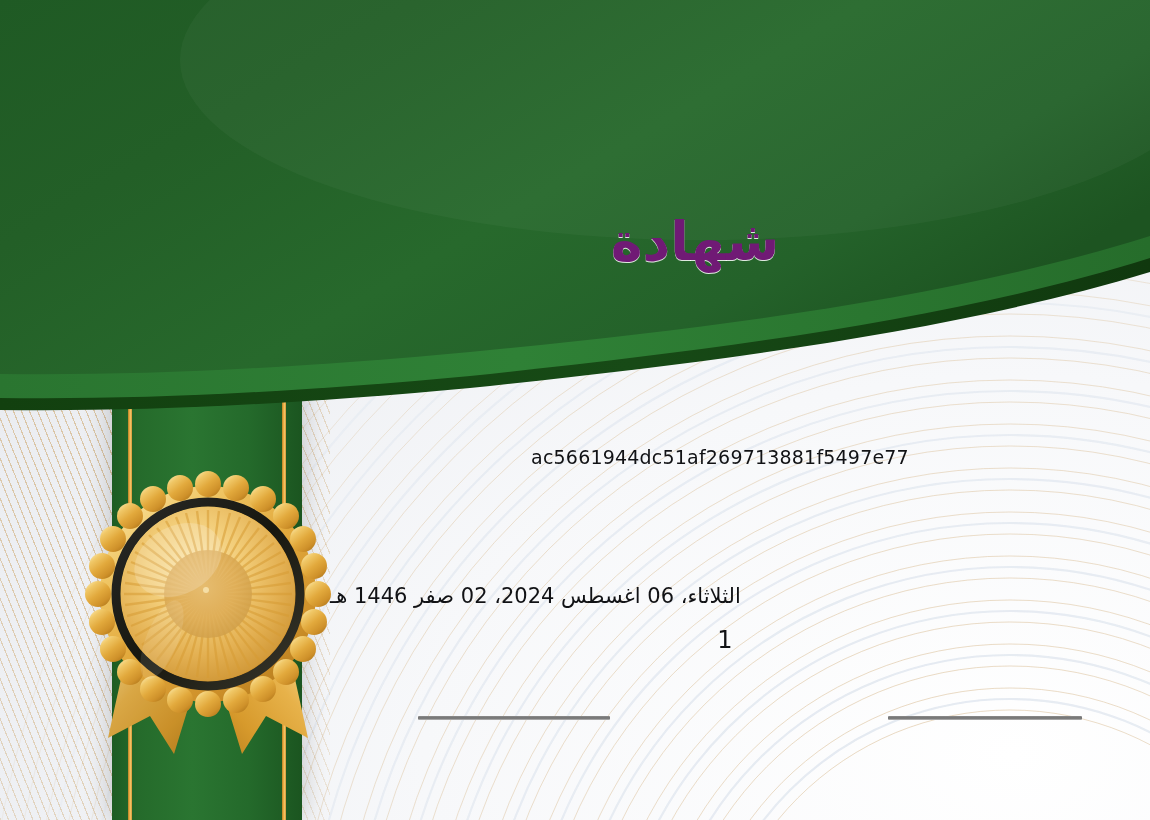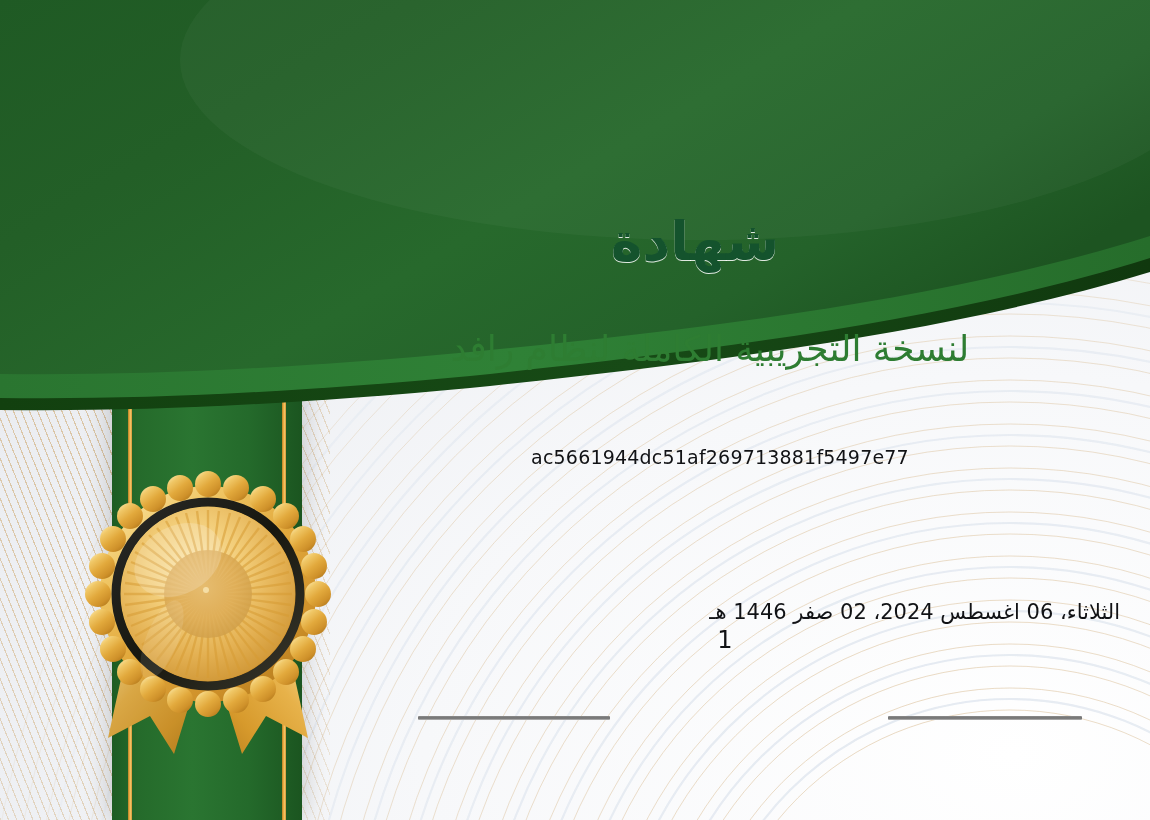--- a/index.html
+++ b/index.html
@@ -96,21 +96,21 @@
     width: 820px;
     height: 820px;
   }
   .title {
     position: absolute;
     top: 210px;
     left: 0; right: 0;
     text-align: center;
     font-size: 54px;
     font-weight: bold;
-    color: #14532d;
+    color: #701a75;
     letter-spacing: 0px;
     text-shadow: 0 1px 0 rgba(255,255,255,0.85);
     padding-right: 90px;
   }
   .subtitle {
     position: absolute;
     top: 328px;
     left: 0; right: 0;
     text-align: center;
     font-size: 36px;
@@ -132,23 +132,23 @@
     position: absolute;
     top: 477px;
     left: 0; right: 0;
     text-align: center;
     font-size: 25px;
     color: #111215;
     padding-right: 40px;
   }
   .date-line {
     position: absolute;
-    top: 600px;
-    left: 0; right: 0;
-    text-align: right;
+    top: 584px;
+    left: 0; right: 0;
+    text-align: left;
     font-size: 21px;
     color: #111215;
     padding-right: 30px;
   }
   .serial {
     position: absolute;
     top: 626px;
     left: 0; right: 0;
     text-align: center;
     font-size: 24px;
@@ -418,21 +418,20 @@
         <ellipse cx="-30" cy="-34" rx="46" ry="34" fill="#ffffff" opacity="0.18" transform="rotate(-28 -30 -34)"></ellipse>
         <ellipse cx="-46" cy="46" rx="16" ry="42" fill="#ffffff" opacity="0.10" transform="rotate(22 -46 46)"></ellipse>
       </g>
     </svg>
   </div>
 
   <div class="content">
 
     <div class="title">شهادة</div>
 
-    <div class="subtitle">لنسخة التجريبية الكاملة لنظام رافد</div>
 
     <div class="hash">ac5661944dc51af269713881f5497e77</div>
 
 
     <div class="date-line">الثلاثاء، 06 اغسطس 2024، 02 صفر 1446 هـ</div>
 
     <div class="serial">1</div>
   </div>
 
   <div class="sig-line left"></div>

